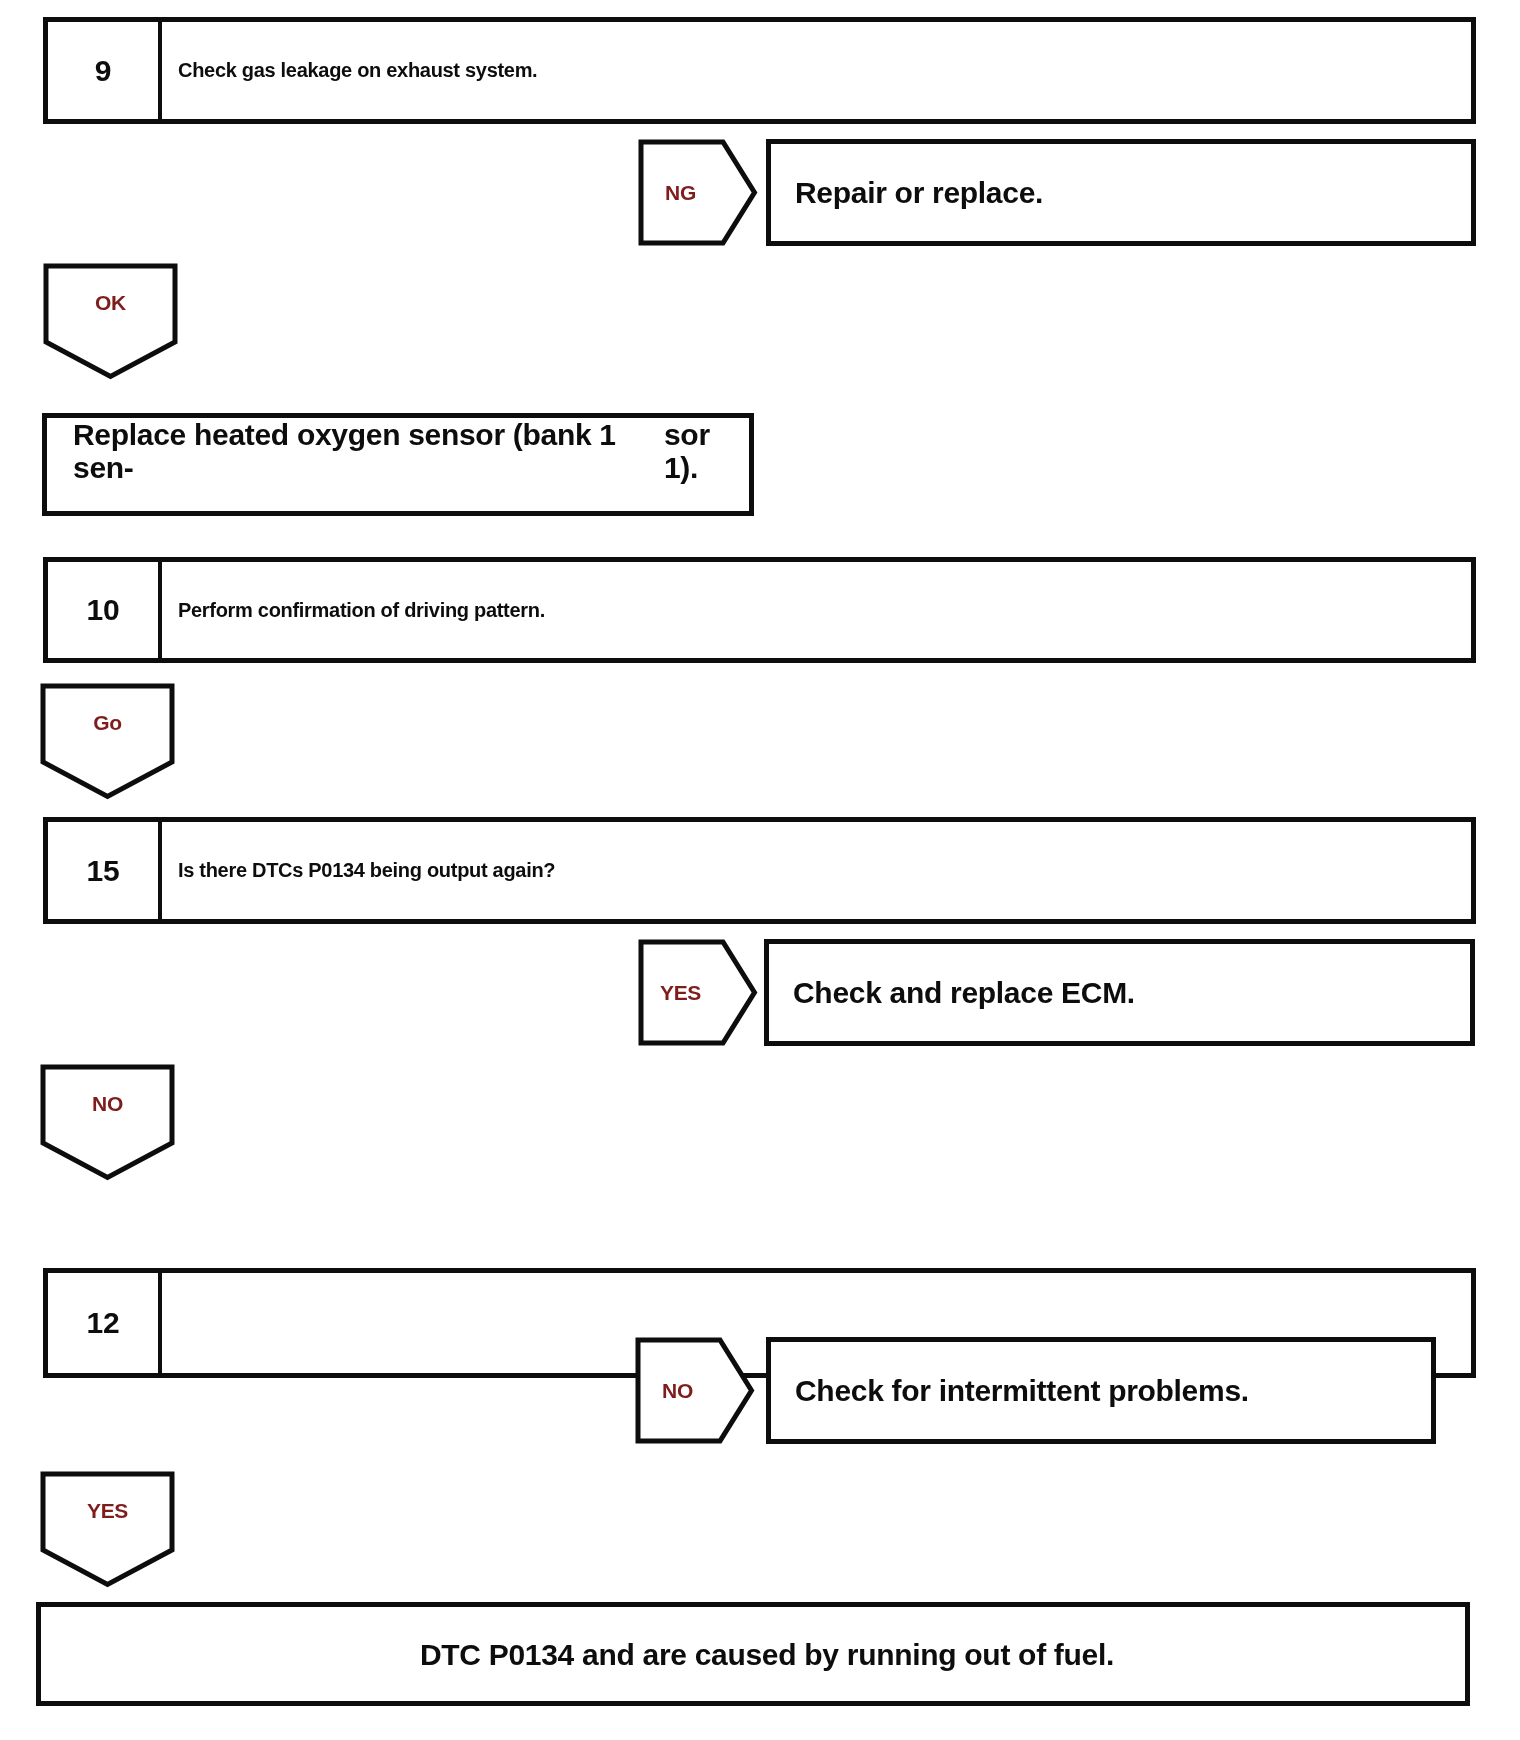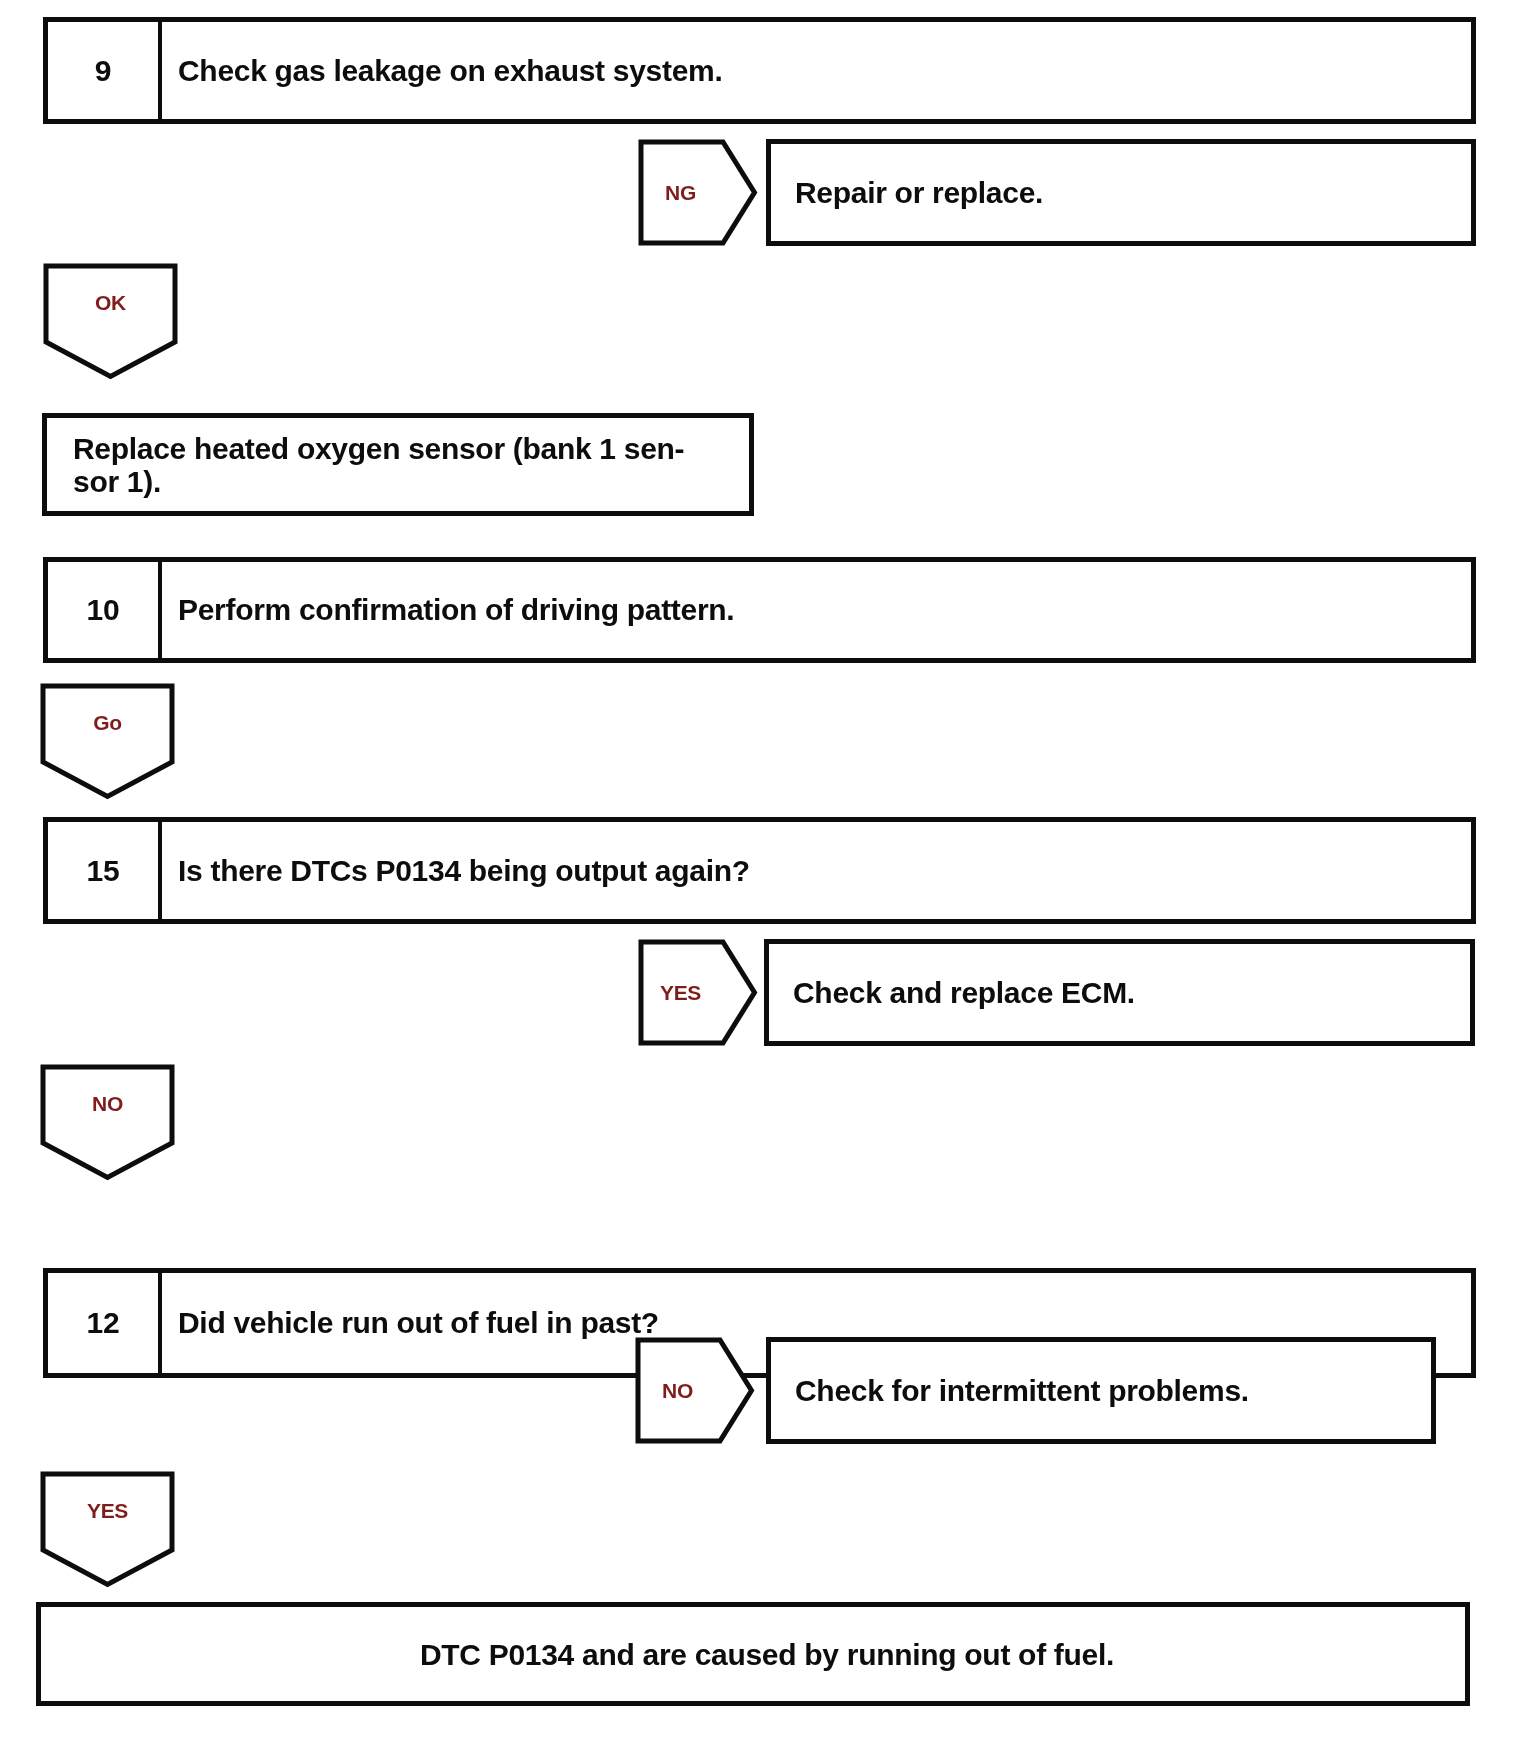--- a/index.html
+++ b/index.html
@@ -22,34 +22,34 @@
   }
   .step-num{
     width:110px;flex:0 0 110px;
     border-right:4px solid #0d0d0d;
     display:flex;align-items:center;justify-content:center;
     font-size:30px;font-weight:bold;letter-spacing:-0.3px;
   }
   .step-text{
     flex:1;display:flex;align-items:center;
     padding-left:16px;
-    font-size:30px;font-weight:bold;letter-spacing:-0.3px;
+    font-size:20px;font-weight:bold;letter-spacing:-0.3px;
   }
   
   .result-box{
     height:107px;
     border:5px solid #0d0d0d;background:#ffffff;
     display:flex;align-items:center;
     padding-left:24px;box-sizing:border-box;
     font-size:30px;font-weight:bold;letter-spacing:-0.3px;
   }
   
   .plain-box{
     border:5px solid #0d0d0d;background:#ffffff;
-    display:flex;flex-direction:column;justify-content:center;
+    display:flex;flex-direction:row;justify-content:center;
     padding-left:26px;box-sizing:border-box;
     font-size:30px;font-weight:bold;letter-spacing:-0.3px;
     line-height:33px;
   }
   
   .pent{position:absolute;}
   .pent svg{display:block;}
   .pent-label{
     position:absolute;
     display:flex;align-items:center;justify-content:center;
@@ -120,21 +120,20 @@
 
   <div class="pent pent-down" style="left:40px;top:1064px;">
     <svg width="135" height="117" viewBox="0 0 135 117">
       <polygon points="3,3 132,3 132,79 67.5,113.5 3,79" fill="#ffffff" stroke="#0d0d0d" stroke-width="5"></polygon>
     </svg>
     <div class="pent-label">NO</div>
   </div>
 
   <div class="abs step-box" style="top:1268px;height:110px;">
     <div class="step-num">12</div>
-    <div class="step-text">Did vehicle run out of fuel in past?</div>
   </div>
 
   <div class="pent pent-right" style="left:635px;top:1337px;">
     <svg width="120" height="107" viewBox="0 0 120 107">
       <polygon points="3,3 85,3 116.5,53.5 85,104 3,104" fill="#ffffff" stroke="#0d0d0d" stroke-width="5"></polygon>
     </svg>
     <div class="pent-label">NO</div>
   </div>
   <div class="abs result-box" style="left:766px;top:1337px;width:670px;">
     <span>Check for intermittent problems.</span>

